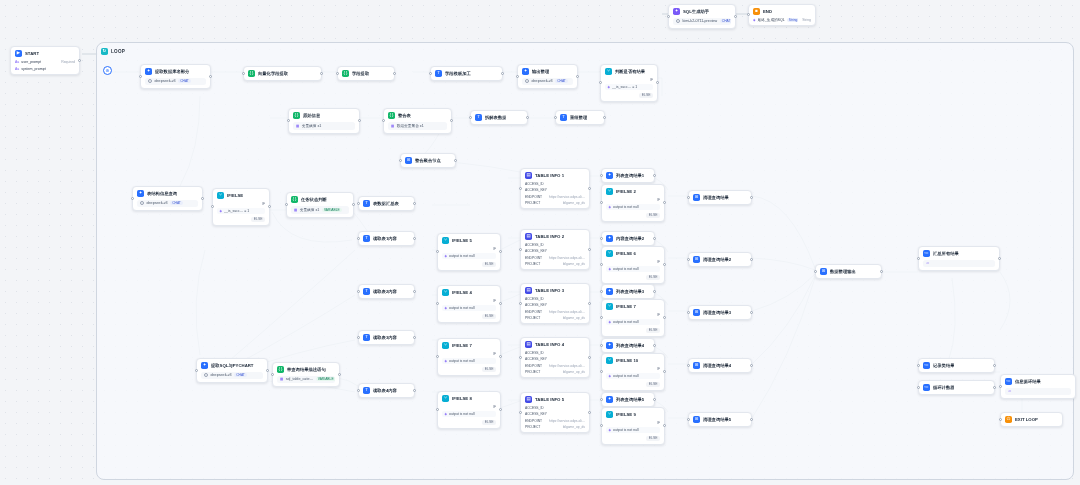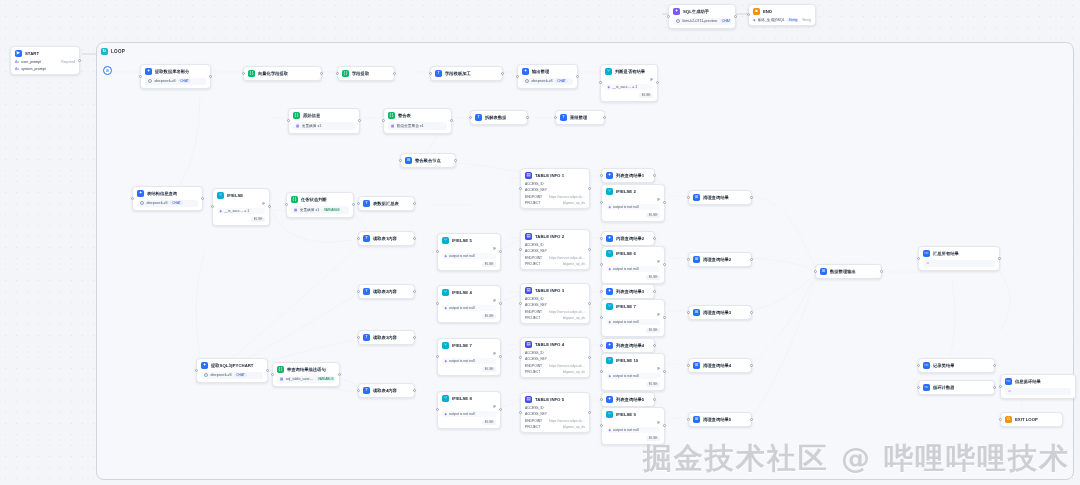--- a/index.html
+++ b/index.html
@@ -945,14 +945,13 @@
   </div>
 
   <div class="node" style="left:1000px; top:412px; width:63px;">
     <div class="nhead">
         <span class="nicon i-orange">⏻</span>
       <span class="ntitle">EXIT LOOP</span>
       </div>
     <div class="port l"></div>
   </div>
 
-  <div class="watermark">掘金技术社区 @ 哔哩哔哩技术</div>
 </div>
 
 </body></html>

